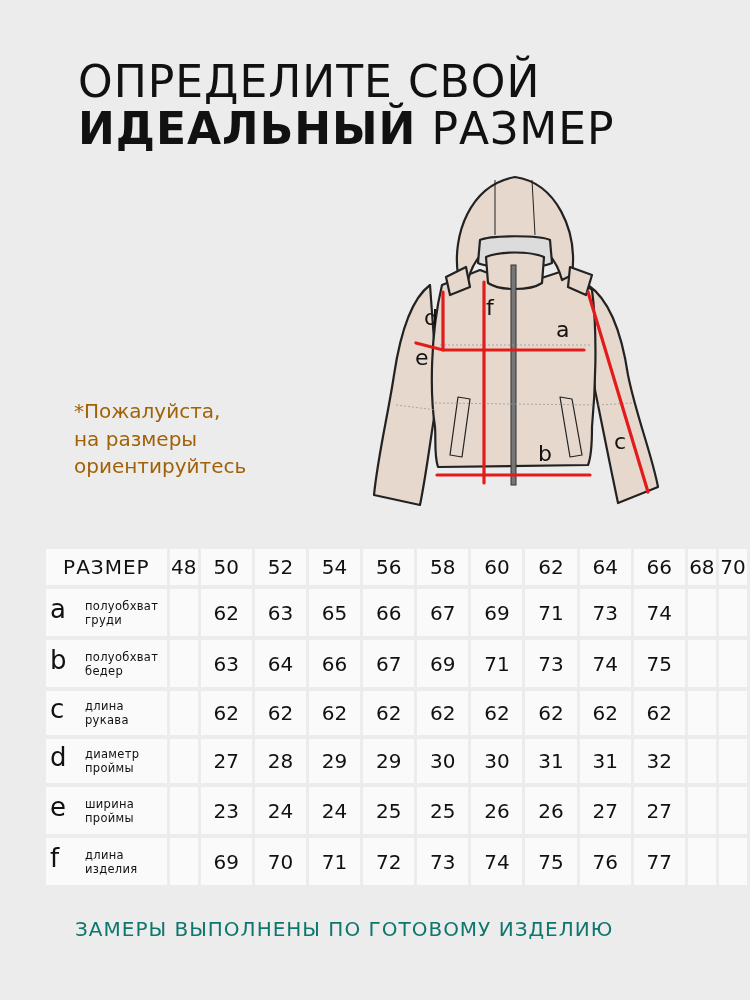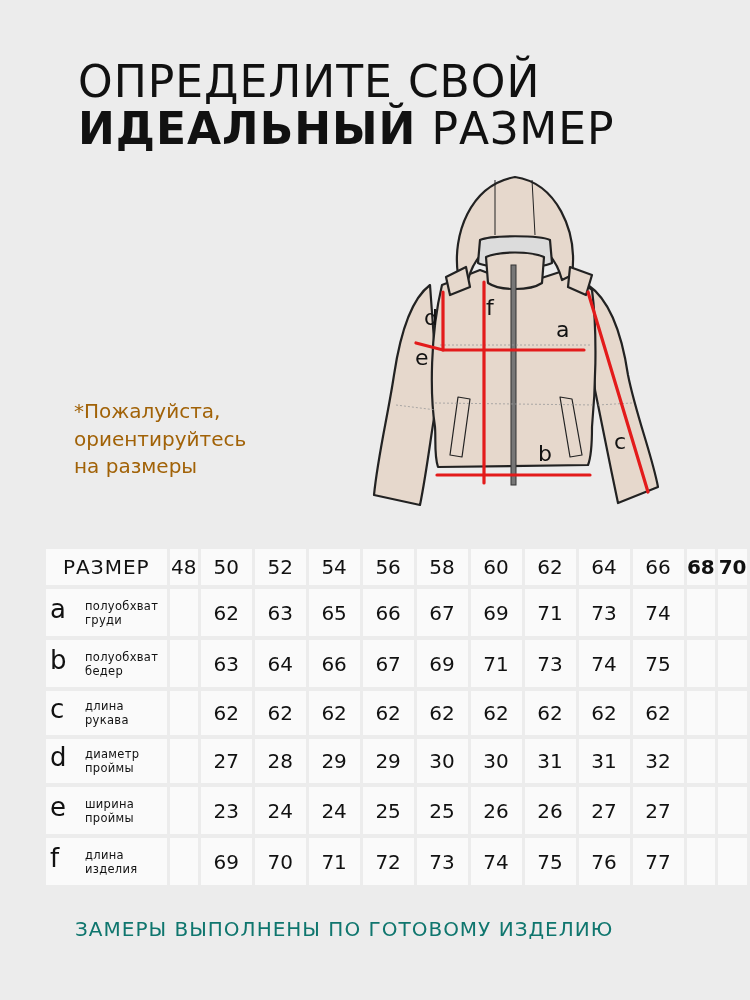--- a/index.html
+++ b/index.html
@@ -17,40 +17,40 @@
     font-size:20px; color:#111;
   }
   td.hdr { height:36px; font-size:20px; }
   td.hdr-label { width:120px; font-size:20px; letter-spacing:1px; }
   td.rowlabel { width:120px; text-align:left !important; padding-left:4px !important; }
   .rl { display:flex; align-items:center; }
   .rl .letter { font-size:26px; line-height:26px; width:20px; margin-top:-8px; }
   .rl .desc { font-size:11.5px; line-height:14px; margin-left:15px; letter-spacing:0.3px; }
   td.c { width:61px; }
   td.c48 { width:29px; }
-  td.c68, td.c70 { width:29px;font-weight:bold; }
+  td.c68, td.c70 { width:29px; }
   tr.r-a td, tr.r-b td, tr.r-e td, tr.r-f td { height:47px; }
   tr.r-c td, tr.r-d td { height:44px; }
   .footer { position:absolute; left:75px; top:917px; font-size:20px; letter-spacing:1px; color:#0f766e; }
 </style>
 </head>
 <body>
 
 <div class="title">
   <div>ОПРЕДЕЛИТЕ СВОЙ</div>
   <div>
     <span class="bold">ИДЕАЛЬНЫЙ</span>
     <span>РАЗМЕР</span>
   </div>
 </div>
 
 <div class="note">
   <div>*Пожалуйста,</div>
+  <div>на размеры</div>
   <div>ориентируйтесь</div>
-  <div>на размеры</div>
 </div>
 
 <svg class="jacket" viewBox="0 0 310 350" xmlns="http://www.w3.org/2000/svg">
   <g fill="#e6d8cc" stroke="#222" stroke-width="2.2" stroke-linejoin="round">
 
     <path d="M60 120 C40 135 30 170 24 210 C18 250 8 290 4 330 L50 340 C58 300 62 260 68 230 Z"></path>
 
     <path d="M218 120 C240 135 252 170 258 210 C266 250 282 290 288 322 L248 338 C240 300 232 260 225 225 Z"></path>
 
     <path d="M72 120 L110 105 L150 120 L196 105 L222 125 C228 170 225 230 222 262 C222 275 222 290 218 300 L68 302 C64 290 66 275 65 262 C60 230 60 170 72 120 Z"></path>

